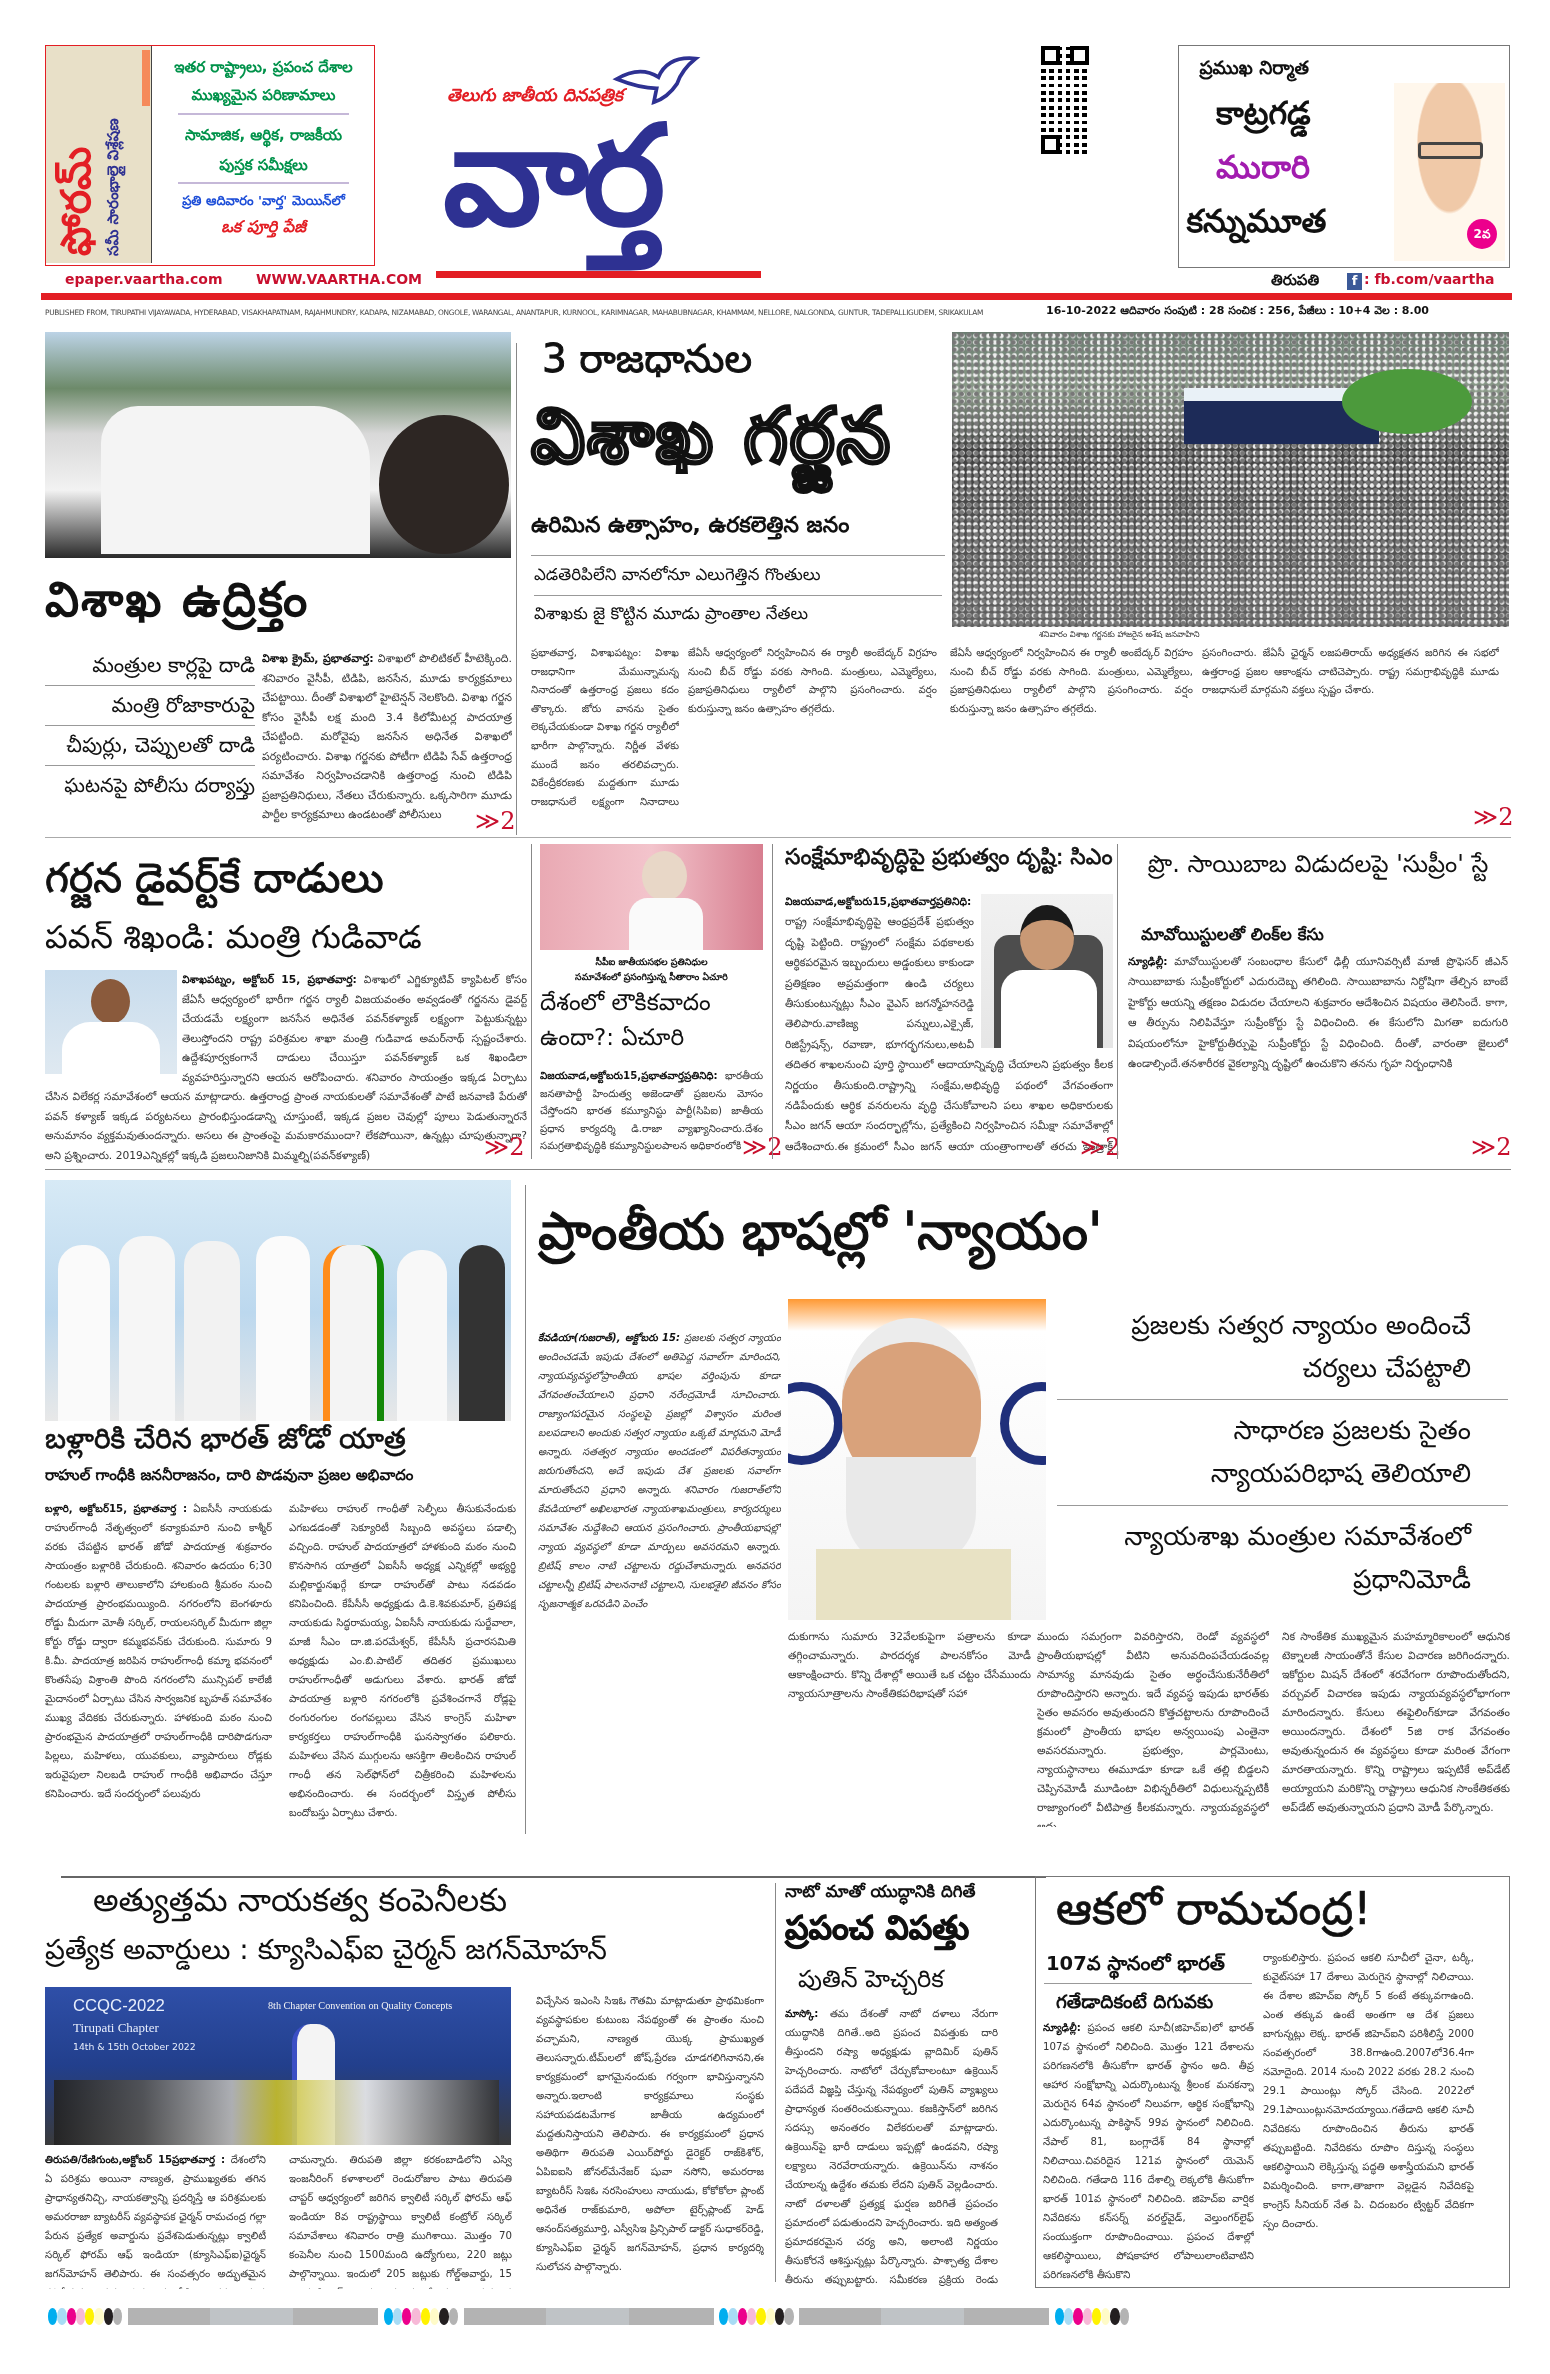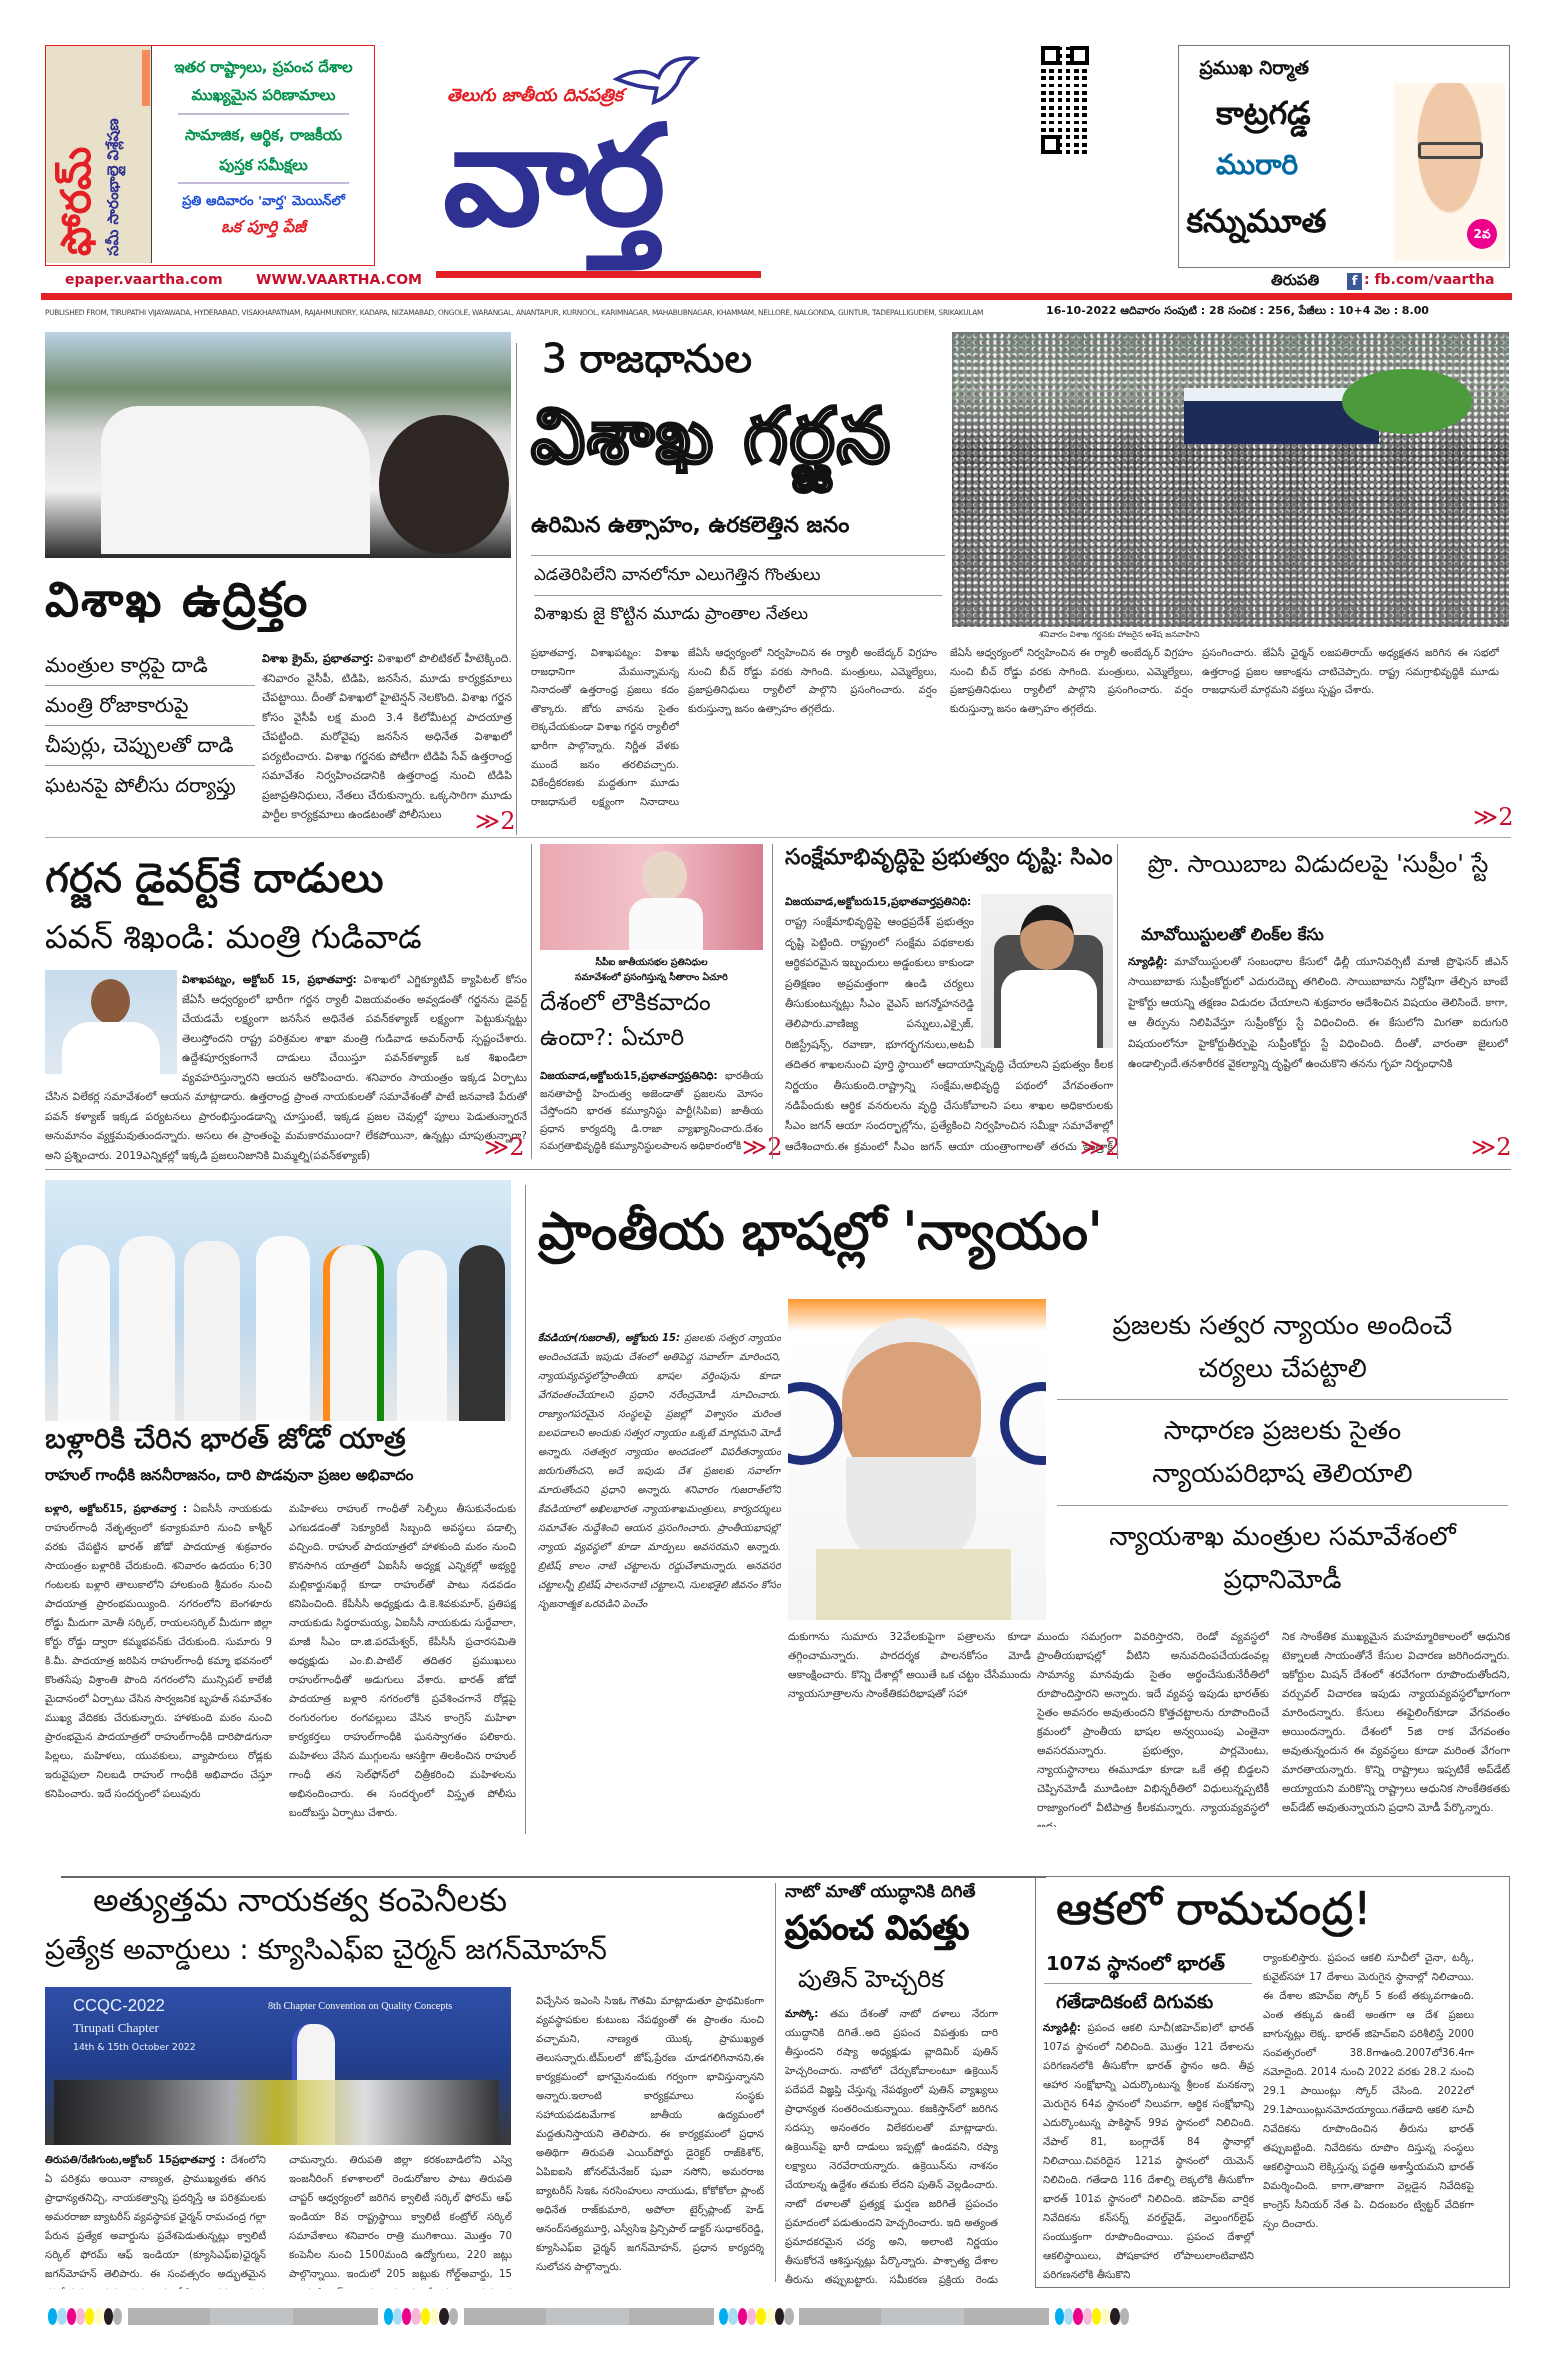--- a/index.html
+++ b/index.html
@@ -5,21 +5,21 @@
   * { box-sizing: border-box; margin: 0; padding: 0; }
   body { width: 1551px; height: 2375px; background: #ffffff; font-family: "DejaVu Sans", sans-serif; color: #111; position: relative; overflow: hidden; }
   .abs { position: absolute; }
   .photo { position: absolute; overflow: hidden; }
   .rule { position: absolute; background: #999; height: 1.9px; }
   .vrule { position: absolute; background: #888; width: 1.9px; }
   .body-text { font-size: 12.5px; line-height: 20.4px; color: #333; text-align: justify; }
   .body-text b { color: #111; }
   .cont { color: #c8102e; font-size: 24px; font-family: "DejaVu Serif", serif; font-weight: normal; }
   .hl { font-weight: bold; color: #111; line-height: 1.15; }
-  .sub { color: #111; line-height: 1.2; }
+  .sub { color: #111; line-height: 1.2; text-align: right; }
 </style>
 </head>
 <body>
 
 <div class="abs" style="left:45px;top:45px;width:330px;height:221px;border:1.9px solid #e31e24;">
   <div class="abs" style="left:0;top:0;width:106px;height:217px;background:#e8e0c8;border-right:1.9px solid #444;">
     <div class="abs" style="left:5.6px;top:210px;transform:rotate(-90deg);transform-origin:0 0;font-size:41px;font-weight:bold;color:#e31e24;white-space:nowrap;width:204px;">ఫోరమ్</div>
     <div class="abs" style="left:58px;top:210px;transform:rotate(-90deg);transform-origin:0 0;font-size:15px;font-weight:bold;color:#2e3192;white-space:nowrap;width:204px;">సమీ సారంభాల్లై విశ్లేషణ</div>
     <div class="abs" style="left:96px;top:3.7px;width:8.3px;height:56px;background:#f58a5b;"></div>
   </div>
@@ -47,21 +47,21 @@
 <div class="abs" style="left:1041px;top:46px;width:48px;height:108px;background:
   repeating-linear-gradient(0deg,#000 0 3.7px,#fff 3.7px 7.4px),repeating-linear-gradient(90deg,#000 0 4.6px,#fff 4.6px 8.3px);background-blend-mode:lighten;">
   <div style="position:absolute;left:0;top:0;width:18.6px;height:18.6px;border:4.6px solid #000;background:#fff;"></div>
   <div style="position:absolute;right:0;top:0;width:18.6px;height:18.6px;border:4.6px solid #000;background:#fff;"></div>
   <div style="position:absolute;left:0;bottom:0;width:18.6px;height:18.6px;border:4.6px solid #000;background:#fff;"></div>
 </div>
 
 <div class="abs" style="left:1178px;top:45px;width:332px;height:223px;border:1.9px solid #777;">
   <div class="abs" style="left:20.4px;top:11px;font-size:18.6px;font-weight:bold;color:#111;">ప్రముఖ నిర్మాత</div>
   <div class="abs" style="left:37px;top:48px;font-size:32px;font-weight:bold;color:#111;">కాట్రగడ్డ</div>
-  <div class="abs" style="left:37px;top:102px;font-size:28px;font-weight:bold;color:#0369a1;">మురారి</div>
+  <div class="abs" style="left:37px;top:102px;font-size:32px;font-weight:bold;color:#a21caf;">మురారి</div>
   <div class="abs" style="left:7.4px;top:156px;font-size:32px;font-weight:bold;color:#111;">కన్నుమూత</div>
   <div class="photo" style="left:215px;top:37px;width:111px;height:178px;background:radial-gradient(ellipse at 50% 35%,#f0c9a8 0 40%,#fff7ec 42% 100%);">
     <div style="position:absolute;left:24px;top:59px;width:65px;height:16.7px;border:3.7px solid #444;border-radius:3.7px;"></div>
   </div>
   <div class="abs" style="left:288px;top:173px;width:30px;height:30px;border-radius:50%;background:#ec008c;color:#fff;font-size:12px;font-weight:bold;text-align:center;line-height:30px;">2వ</div>
 </div>
 <div class="abs" style="left:1271px;top:271px;font-size:15px;font-weight:bold;color:#111;">తిరుపతి</div>
 <div class="abs" style="left:1347px;top:273px;width:15px;height:16.7px;background:#3b5998;color:#fff;font-size:13px;font-weight:bold;text-align:center;line-height:16.7px;">f</div>
 <div class="abs" style="left:1364px;top:271px;font-size:14px;font-weight:bold;color:#c8102e;">: fb.com/vaartha</div>
 

